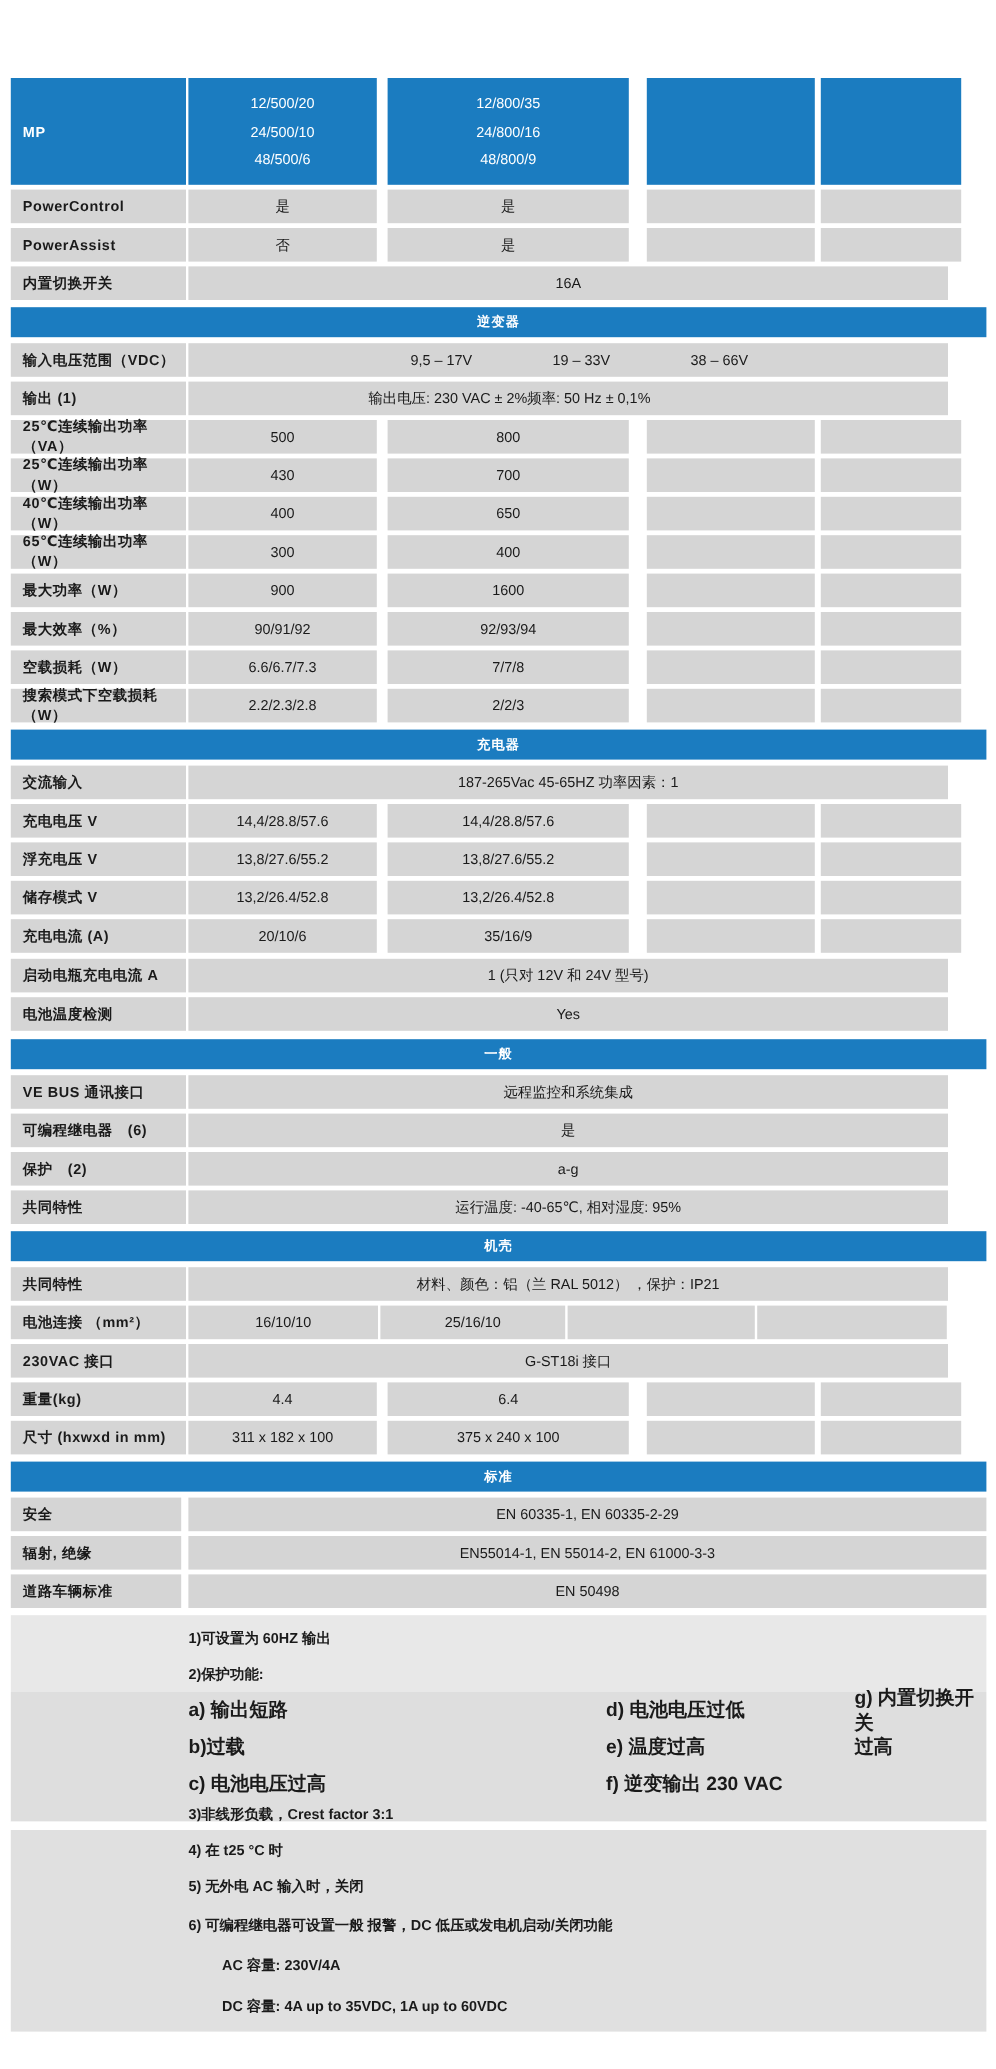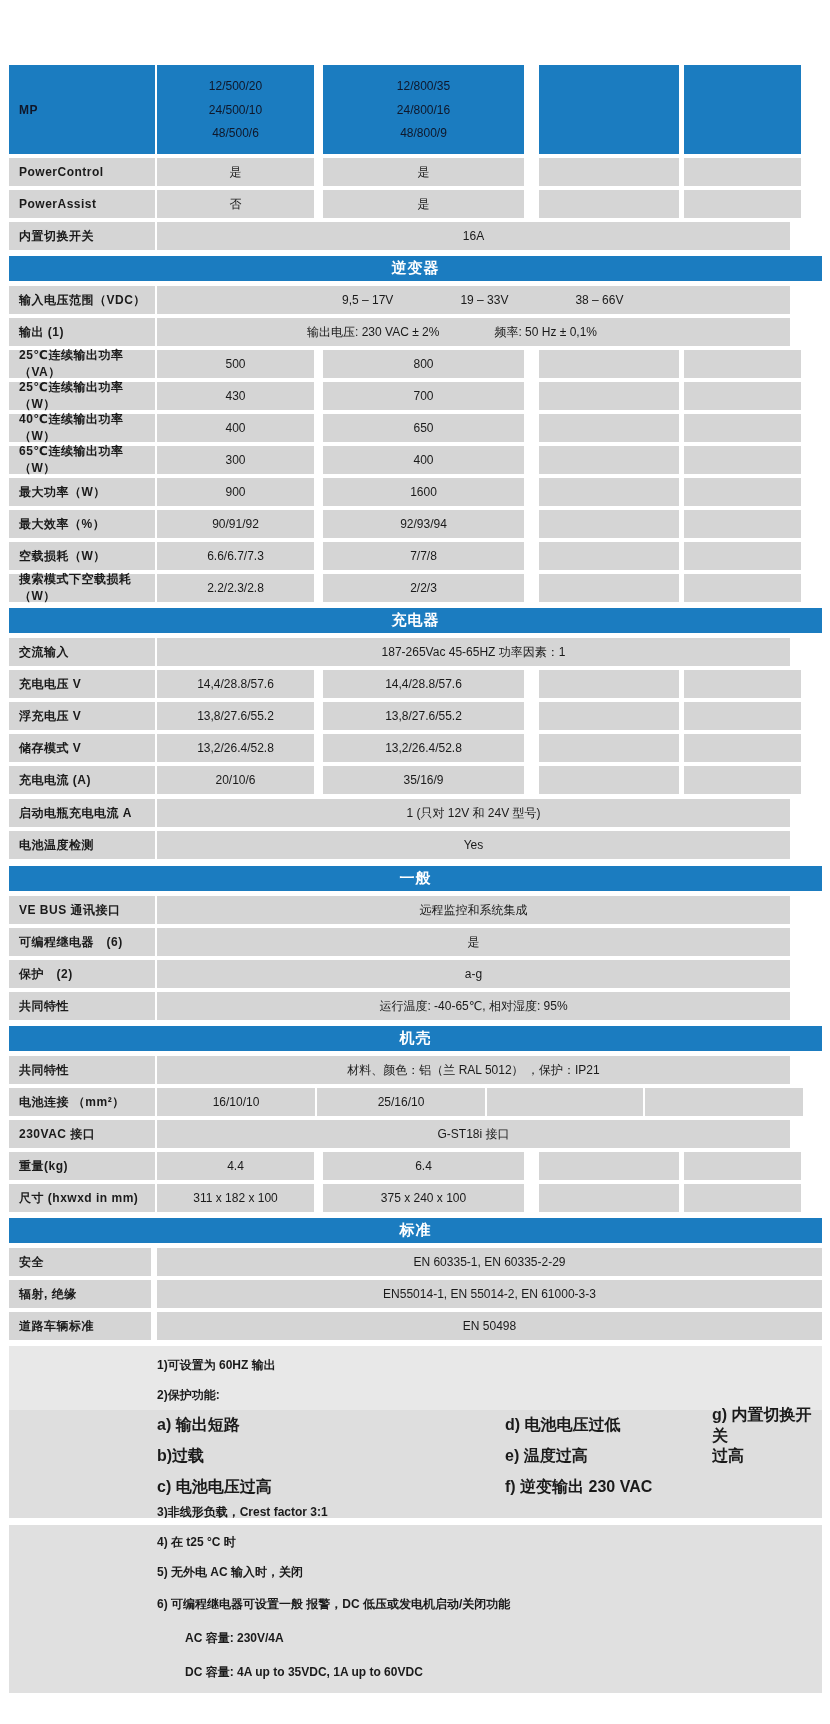--- a/index.html
+++ b/index.html
@@ -15,33 +15,33 @@
   .c1{width:157px;margin-right:9px;}
   .c2{width:201px;margin-right:15px;}
   .c3{width:140px;margin-right:5px;}
   .c4{width:117px;}
   .spanv{width:633px;}
   
   .lblstd{width:142px;margin-right:6px;}
   .spanstd{width:665px;}
   
   .e1{width:158px;margin-right:2px;}
-  .e2{width:168px;margin-right:2px;}
+  .e2{width:154px;margin-right:2px;}
   .e3{width:156px;margin-right:2px;}
   .e4{width:158px;}
   
   .mp{height:89px;}
-  .mp .cell{background:#1b7cc0;color:#0f172a;}
+  .mp .cell{background:#1b7cc0;color:#ffffff;}
   .mp .c1,.mp .c2{flex-direction:column;justify-content:space-evenly;padding:4px 0;box-sizing:border-box;}
   
   .sec{height:25px;background:#1b7cc0;color:#ffffff;display:flex;align-items:center;
-       justify-content:center;font-size:15px;font-weight:bold;margin-top:1px;margin-bottom:5px;letter-spacing:1px;}
+       justify-content:center;font-size:11px;font-weight:bold;margin-top:1px;margin-bottom:5px;letter-spacing:1px;}
   
   .parts3{justify-content:flex-start;padding-left:185px;box-sizing:border-box;gap:67px;}
-  .parts2{justify-content:flex-start;padding-left:150px;box-sizing:border-box;gap:55px;}
+  .parts2{justify-content:flex-start;padding-left:150px;box-sizing:border-box;}
   
   .noteA{background:#e8e8e8;padding-top:4px;}
   .noteB{background:#dedede;}
   .gapW{height:7px;background:#ffffff;}
   .noteC{background:#e0e0e0;padding:2px 0 4px 0;}
   .fn{height:30px;display:flex;align-items:center;padding-left:148px;font-size:12px;font-weight:bold;}
   .fncols{height:31px;display:flex;align-items:center;padding-left:148px;font-size:16px;font-weight:bold;}
   .fnc1{width:348px;}
   .fnc2{width:207px;}
   .fnc3{flex:1;}

